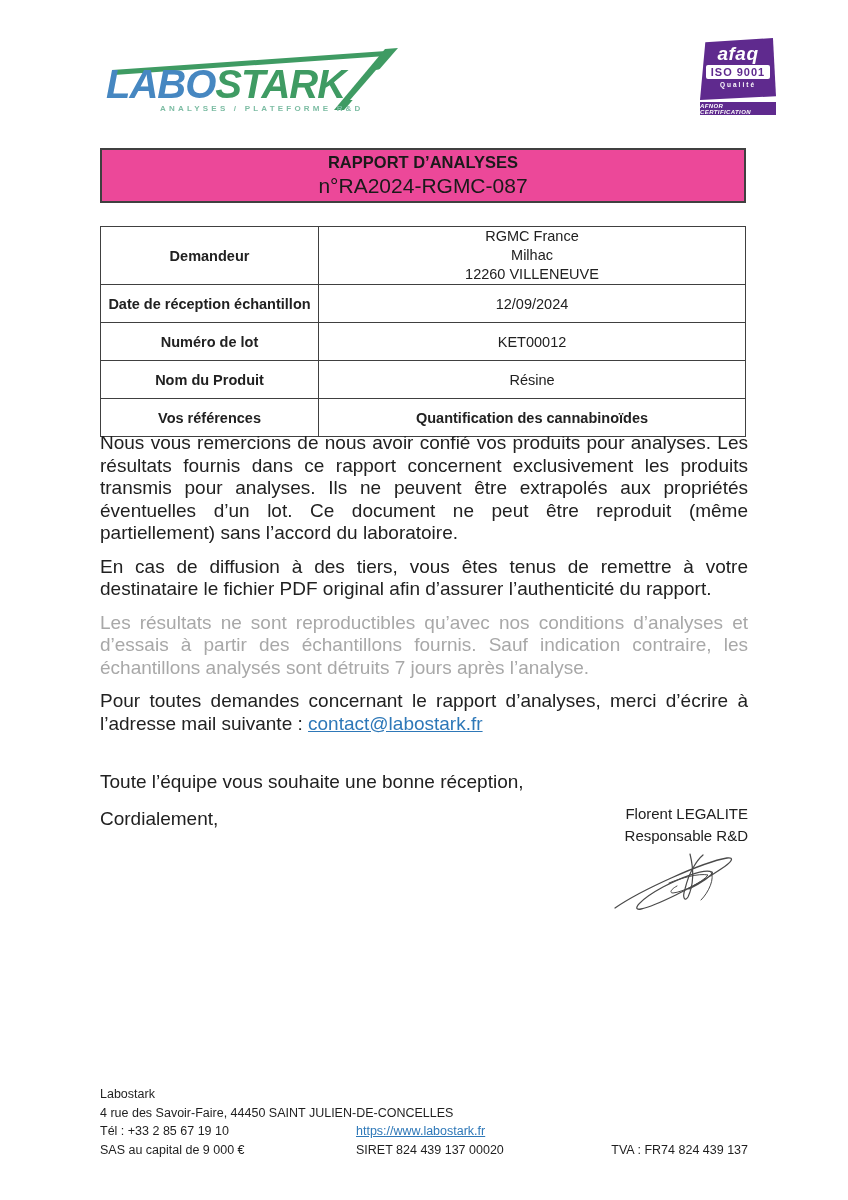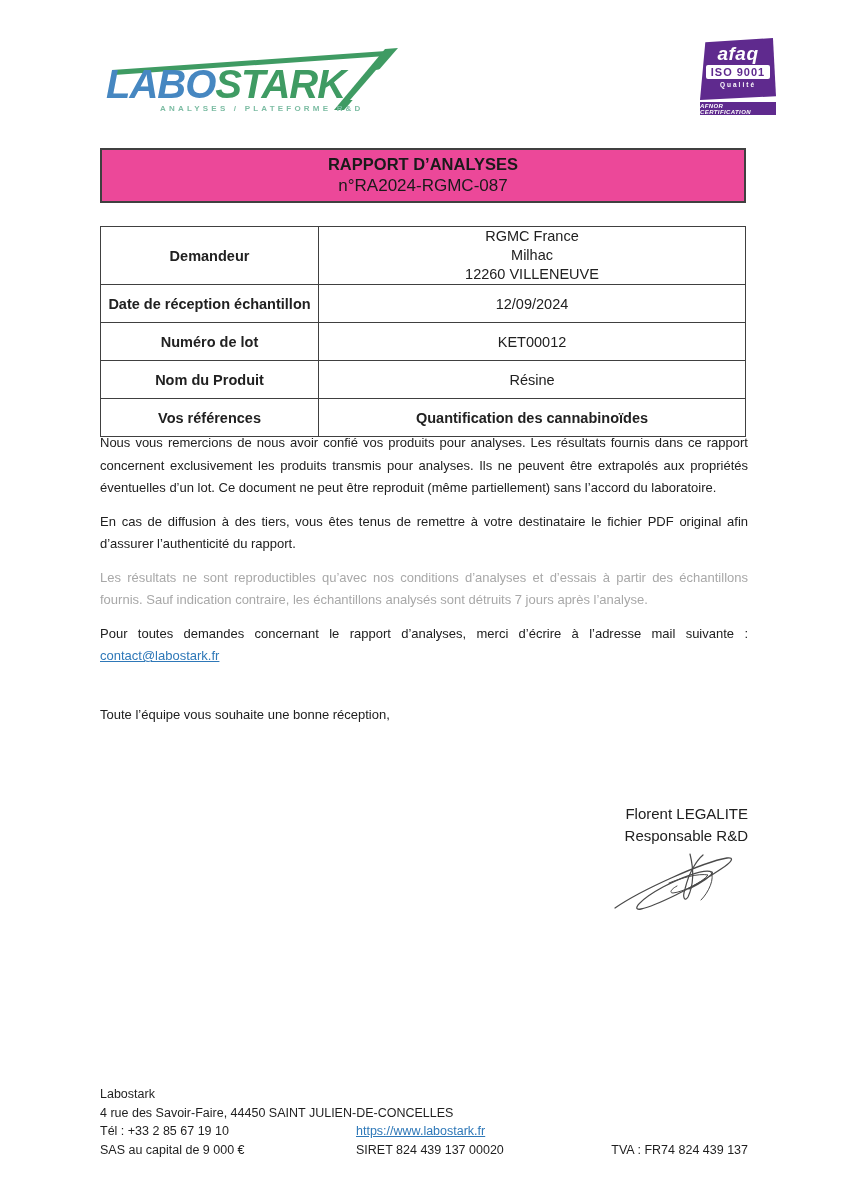--- a/index.html
+++ b/index.html
@@ -45,36 +45,36 @@
     color:#fff; font-size:6px; font-weight:900; font-style:italic; letter-spacing:0.4px;
   }
 
   
   .banner {
     position:absolute; left:100px; top:148px; width:646px; height:55px;
     background:#ec4899; border:2px solid #404040;
     display:flex; flex-direction:column; align-items:center; justify-content:center;
   }
   .banner-line1 { font-size:16.5px; font-weight:700; color:#1a1a1a; }
-  .banner-line2 { font-size:17px; color:#1a1a1a; margin-top:2px; }
+  .banner-line2 { font-size:21px; color:#1a1a1a; margin-top:2px; }
 
   
   .info-table {
     position:absolute; left:100px; top:226px; width:646px;
     border-collapse:collapse; font-size:14.5px;
   }
   .info-table td { border:1.5px solid #404040; vertical-align:middle; text-align:center; }
   .info-table td.lbl { width:218px; font-weight:700; }
   .info-table td.val { height:38px; }
   .info-table tr.tall td { height:58px; }
   .val-line { line-height:19px; }
   .val-bold { font-weight:700; }
 
   
-  .bodytext { position:absolute; left:100px; top:432px; width:648px; font-size:13px; line-height:22.5px; }
+  .bodytext { position:absolute; left:100px; top:432px; width:648px; font-size:19px; line-height:22.5px; }
   .bodytext p { text-align:justify; margin-bottom:11px; color:#212121; }
   .p-gray { color:#a8a8a8 !important; }
   .email-link { display:inline-block; color:#2e78b8; text-decoration:underline; }
   .closing1 { margin-top:36px !important; text-align:center; }
   .closing2 { margin-top:14px !important; text-align:left !important; }
 
   
   .sig-block { position:absolute; right:100px; top:803px; text-align:right; font-size:15px; line-height:22px; }
   .sig-scribble { position:absolute; right:102px; top:848px; }
 
@@ -143,20 +143,21 @@
 
   <div class="bodytext">
     <p>Nous vous remercions de nous avoir confié vos produits pour analyses. Les résultats fournis dans ce rapport concernent exclusivement les produits transmis pour analyses. Ils ne peuvent être extrapolés aux propriétés éventuelles d’un lot. Ce document ne peut être reproduit (même partiellement) sans l’accord du laboratoire.</p>
     <p>En cas de diffusion à des tiers, vous êtes tenus de remettre à votre destinataire le fichier PDF original afin d’assurer l’authenticité du rapport.</p>
     <p class="p-gray">Les résultats ne sont reproductibles qu’avec nos conditions d’analyses et d’essais à partir des échantillons fournis. Sauf indication contraire, les échantillons analysés sont détruits 7 jours après l’analyse.</p>
     <p>
       <span>Pour toutes demandes concernant le rapport d’analyses, merci d’écrire à l’adresse mail suivante :</span>
       <a href="#" class="email-link">contact@labostark.fr</a>
     </p>
     <p class="closing1">Toute l’équipe vous souhaite une bonne réception,</p>
+    <p class="closing2">Cordialement,</p>
   </div>
 
   <div class="sig-block">
     <div>Florent LEGALITE</div>
     <div>Responsable R&amp;D</div>
   </div>
   <svg class="sig-scribble" width="135" height="72" viewBox="0 0 135 72">
     <path d="M4 60 C30 42, 92 14, 116 10 C124 9, 121 14, 110 21 C82 40, 44 58, 30 61 C20 63, 28 52, 52 39 C74 28, 94 21, 101 24 C104 26, 88 36, 78 41" fill="none" stroke="#4a4a4a" stroke-width="1.3" stroke-linecap="round"></path>
     <path d="M79 6 C82 18, 84 34, 77 49 C74 54, 71 50, 74 41 C78 24, 86 12, 92 7" fill="none" stroke="#4a4a4a" stroke-width="1.2" stroke-linecap="round"></path>
     <path d="M58 35 C70 30, 88 25, 97 27 C92 34, 72 44, 62 45 C58 45, 60 41, 66 38" fill="none" stroke="#4a4a4a" stroke-width="1" stroke-linecap="round"></path>

